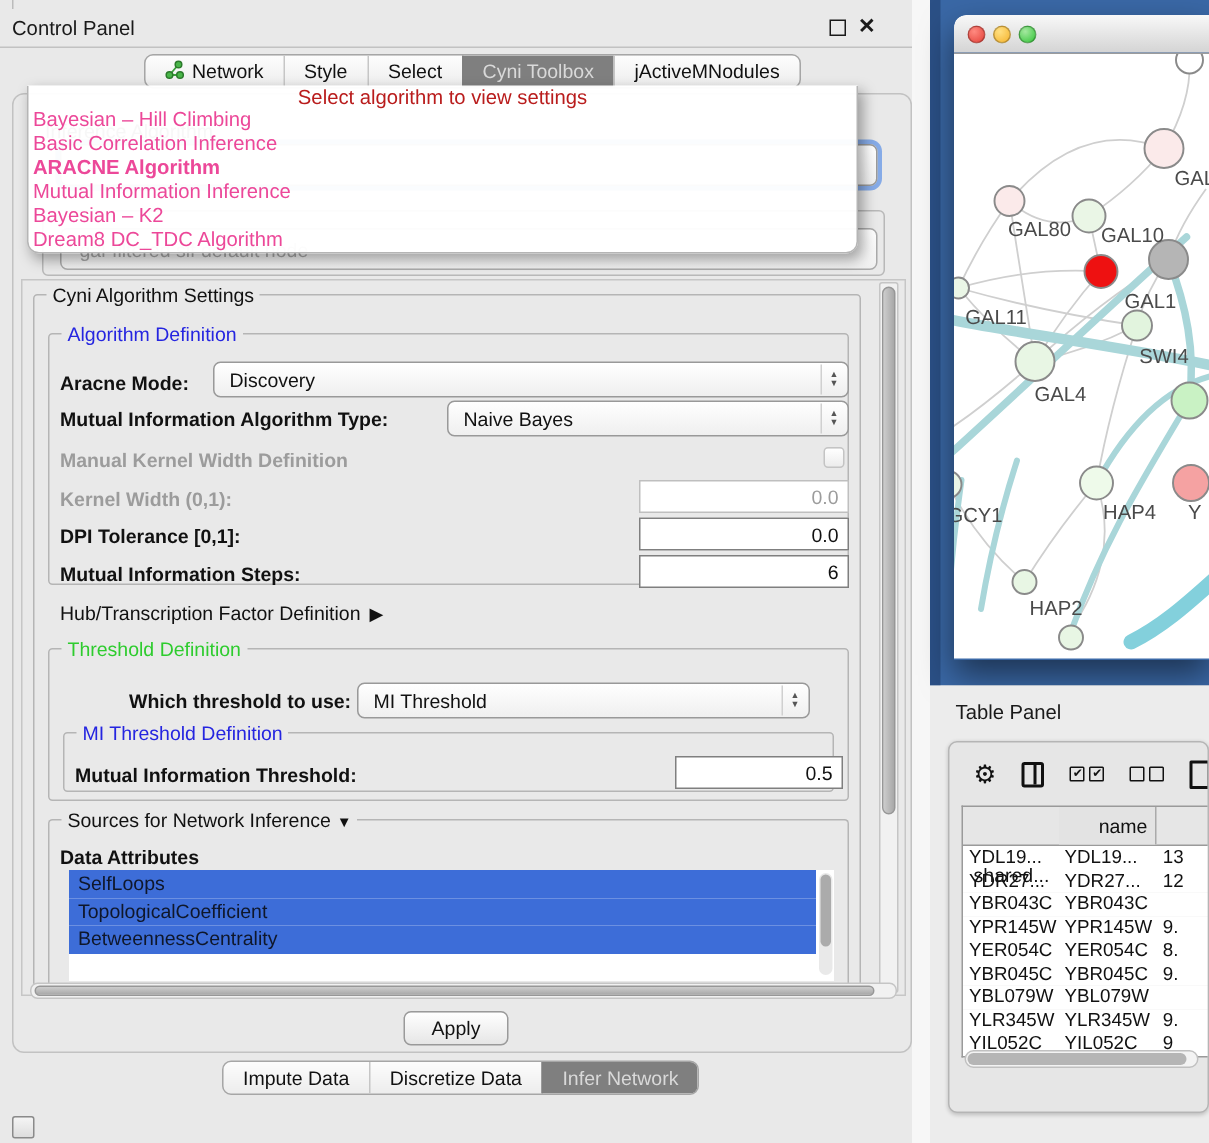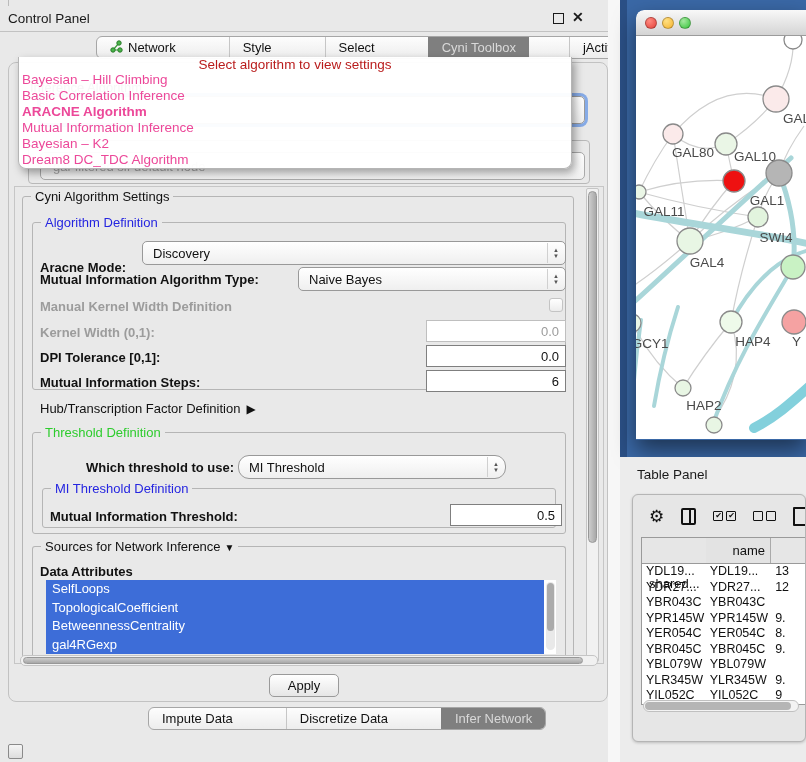--- a/index.html
+++ b/index.html
@@ -5,21 +5,21 @@
   * { margin:0; padding:0; box-sizing:border-box; }
   body { font-family:"Liberation Sans", sans-serif; background:#e9e9e9; }
   .root { position:relative; width:806px; height:762px; background:#e9e9e9; overflow:hidden; font-size:13px; color:#111; }
 
   
   .cp-title { position:absolute; left:8px; top:11px; font-size:13.5px; color:#1a1a1a; }
   .cp-divider { position:absolute; left:0; top:31px; width:620px; height:1px; background:#c2c2c2; }
   .float-btn { position:absolute; left:553px; top:13px; width:11px; height:11px; border:1.5px solid #1a1a1a; background:transparent; }
   .close-btn { position:absolute; left:572px; top:9px; font-size:14px; font-weight:bold; color:#1a1a1a; }
 
-  .tabbar { position:absolute; display:flex; border:1px solid #a6a6a6; border-radius:6px; overflow:hidden; background:linear-gradient(#fdfdfd,#ededed); height:23px;gap:40px; }
+  .tabbar { position:absolute; display:flex; border:1px solid #a6a6a6; border-radius:6px; overflow:hidden; background:linear-gradient(#fdfdfd,#ededed); height:23px; }
   .tabbar.top { left:96px; top:36px; }
   .tabbar.bottom { left:148px; top:707px; }
   .tab { display:flex; align-items:center; gap:5px; padding:0 13px; font-size:13px; color:#111; border-left:1px solid #c6c6c6; white-space:nowrap; }
   .tab:first-child { border-left:none; }
   .tab.selected { background:#7f7f7f; color:#d9d9d9; border-left-color:#7f7f7f; }
 
   .inner-panel { position:absolute; left:8px; top:62px; width:600px; height:640px; border:1px solid #c2c2c2; border-radius:8px; background:#e9e9e9; }
 
   
   .ghost-label { position:absolute; left:30px; top:80px; color:#333; }
@@ -47,21 +47,21 @@
   .lbl.gray { color:#9c9c9c; }
   .combo { position:absolute; height:24px; background:linear-gradient(#ffffff,#efefef); border:1px solid #999; border-radius:5px; display:flex; align-items:center; padding:0 10px; }
   .spin { position:absolute; right:1px; top:1px; bottom:1px; width:17px; border-left:1px solid #d0d0d0; display:flex; flex-direction:column; align-items:center; justify-content:center; color:#555; font-size:6px; line-height:6px; }
   .field { position:absolute; height:22px; background:#fff; border:1px solid #7f7f7f; display:flex; align-items:center; justify-content:flex-end; padding:0 6px; }
   .field.disabled { border-color:#bfbfbf; color:#9c9c9c; }
   .checkbox { position:absolute; width:14px; height:14px; border:1px solid #c4c4c4; border-radius:3px; background:linear-gradient(#fff,#ececec); }
   .arrow-right { display:inline-block; margin-left:6px; font-size:12px; }
   .arrow-down { display:inline-block; margin-left:4px; font-size:10px; }
 
   .attr-list { position:absolute; left:46px; top:580px; width:510px; height:74px; background:#fff; overflow:hidden; }
-  .attr-item { height:18.5px; line-height:18.5px; background:#3d6dd8; color:#ffffff; padding-left:6px; width:498px; }
+  .attr-item { height:18.5px; line-height:18.5px; background:#3d6dd8; color:#0f172a; padding-left:6px; width:498px; }
   .list-vscroll { position:absolute; right:1px; top:2px; width:9px; height:68px; background:#e9e9e9; border-radius:5px; }
   .list-vthumb { position:absolute; left:1px; top:1px; width:7px; height:48px; background:#ababab; border-radius:4px; }
 
   .hscroll { position:absolute; left:20px; top:655px; width:578px; height:11px; background:#f1f1f1; border:1px solid #c5c5c5; border-radius:5px; }
   .hthumb { position:absolute; left:2px; top:1px; width:560px; height:7px; background:linear-gradient(#cdcdcd,#a8a8a8); border:1px solid #979797; border-radius:4px; }
 
   .button { position:absolute; left:269px; top:674px; width:70px; height:23px; background:linear-gradient(#ffffff,#e6e6e6); border:1px solid #9a9a9a; border-radius:5px; display:flex; align-items:center; justify-content:center; }
 
   .corner-icon { position:absolute; left:8px; top:744px; width:15px; height:15px; border:1px solid #8a8a8a; background:linear-gradient(#f5f5f5,#ddd); border-radius:2px; }
   .top-notch { position:absolute; left:8px; top:0; width:1px; height:6px; background:#bbb; }
@@ -165,21 +165,21 @@
       <div class="vthumb"></div>
     </div>
 
   <div class="group" style="left:22px; top:196px; width:552px; height:462px;">
     <div class="legend">Cyni Algorithm Settings</div>
   </div>
 
   <div class="group" style="left:32px; top:222px; width:534px; height:168px;">
     <div class="legend blue">Algorithm Definition</div>
   </div>
-  <div class="lbl" style="left:40px; top:260px;">Aracne Mode:</div>
+  <div class="lbl" style="left:40px; top:248px;">Aracne Mode:</div>
   <div class="combo" style="left:142px; top:241px; width:424px;">
     <span>Discovery</span>
     <span class="spin">
         <span>▲</span>
         <span>▼</span>
       </span>
   </div>
   <div class="lbl" style="left:40px; top:272px;">Mutual Information Algorithm Type:</div>
   <div class="combo" style="left:298px; top:267px; width:268px;">
     <span>Naive Bayes</span>
@@ -204,21 +204,21 @@
   </div>
 
   <div class="lbl" style="left:40px; top:401px; font-weight:normal;">
     <span>Hub/Transcription Factor Definition</span><span class="arrow-right">▶</span>
   </div>
 
   <div class="group" style="left:32px; top:432px; width:534px; height:102px;">
     <div class="legend green">Threshold Definition</div>
   </div>
   <div class="lbl" style="left:86px; top:460px;">Which threshold to use:</div>
-  <div class="combo" style="left:238px; top:455px; width:268px;border-radius:11px;">
+  <div class="combo" style="left:238px; top:455px; width:302px;">
     <span>MI Threshold</span>
     <span class="spin">
         <span>▲</span>
         <span>▼</span>
       </span>
   </div>
   <div class="group" style="left:42px; top:488px; width:514px; height:40px;">
     <div class="legend blue">MI Threshold Definition</div>
   </div>
   <div class="lbl" style="left:50px; top:509px;text-align:center;">Mutual Information Threshold:</div>
@@ -227,21 +227,20 @@
   </div>
 
   <div class="group" style="left:32px; top:546px; width:534px; height:112px; border-bottom:none;">
     <div class="legend"><span>Sources for Network Inference</span><span class="arrow-down">▼</span></div>
   </div>
   <div class="lbl" style="left:40px; top:564px;">Data Attributes</div>
   <div class="attr-list">
     <div class="attr-item">SelfLoops</div>
     <div class="attr-item">TopologicalCoefficient</div>
     <div class="attr-item">BetweennessCentrality</div>
-    <div class="attr-item">gal4RGexp</div>
     <div class="list-vscroll">
         <div class="list-vthumb"></div>
       </div>
   </div>
 
   <div class="hscroll">
       <div class="hthumb"></div>
     </div>
 
   <div class="button">

